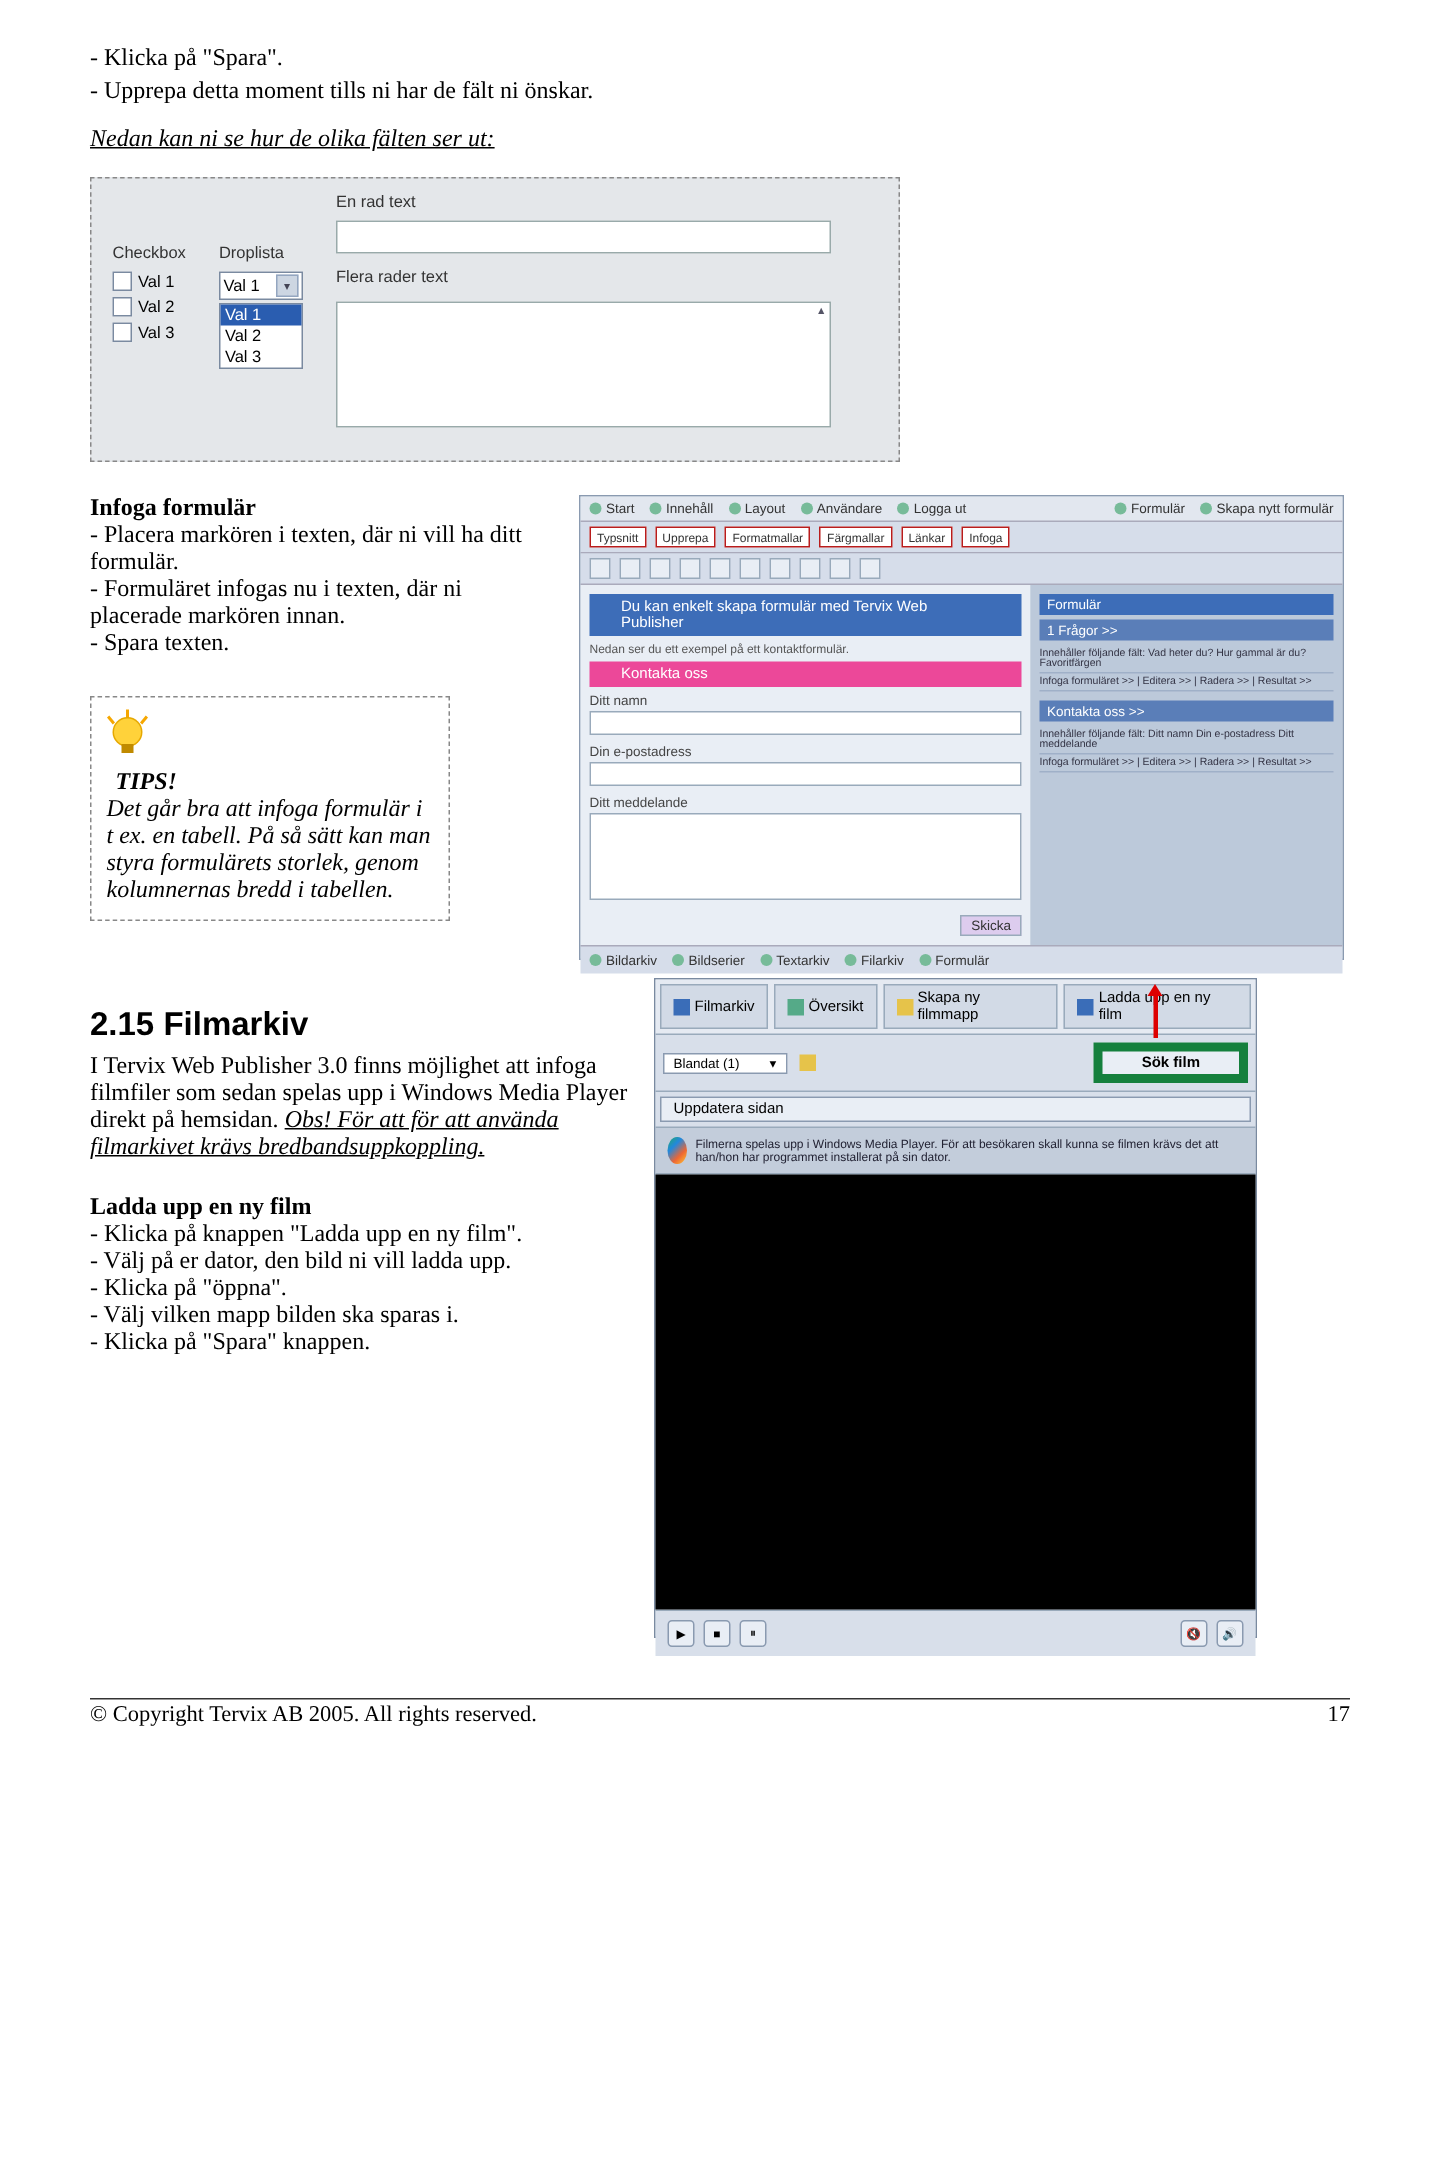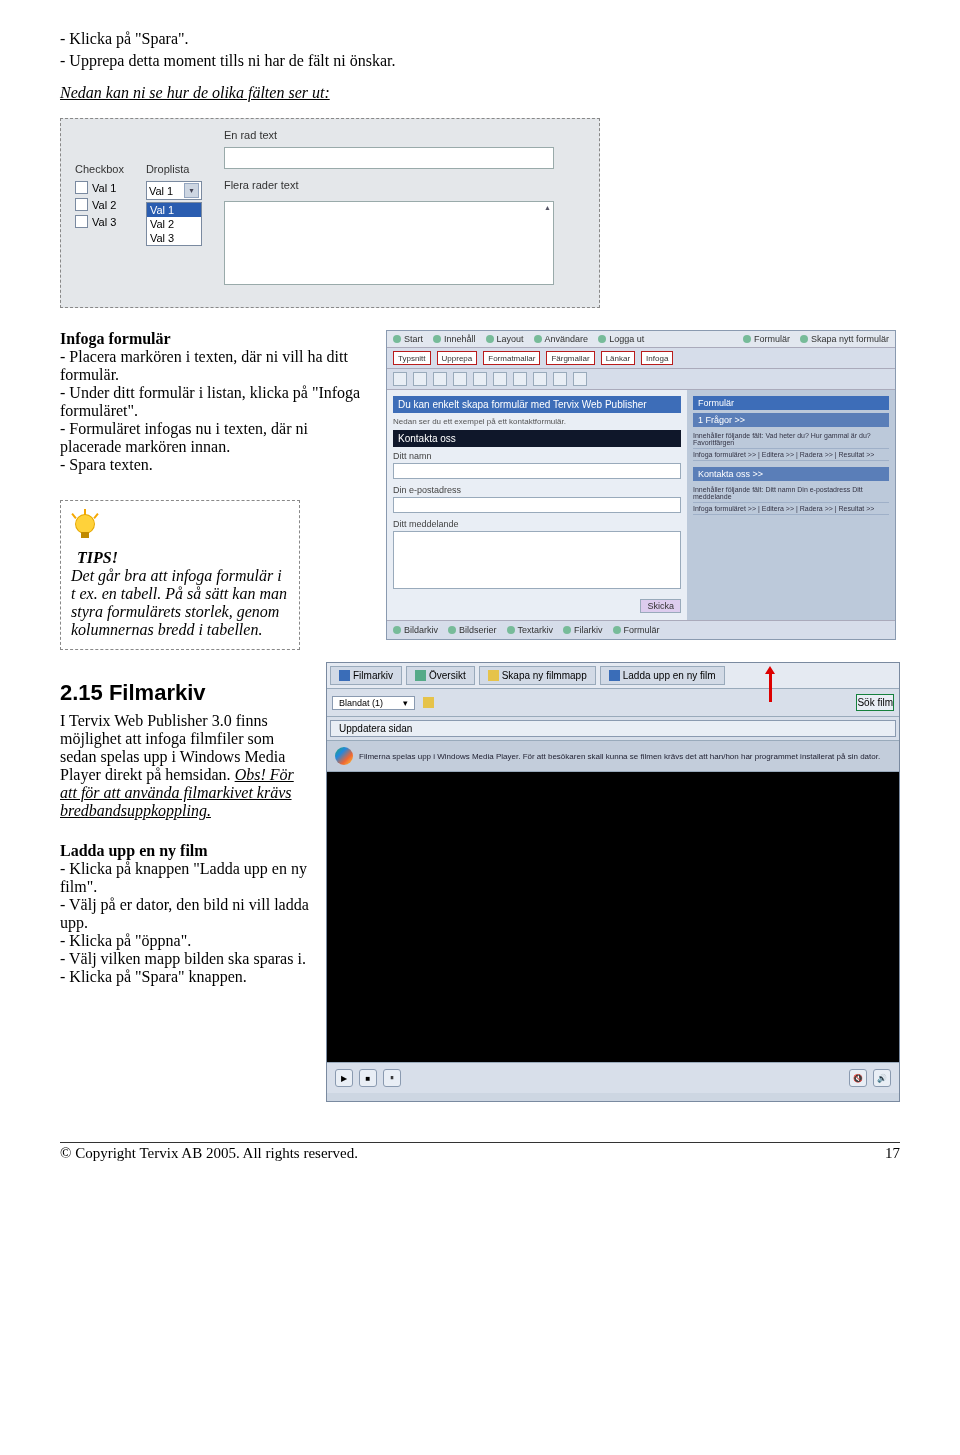--- a/index.html
+++ b/index.html
@@ -99,49 +99,49 @@
   .pub-tab { display: flex; align-items: center; gap: 3px; }
   .dot { width: 8px; height: 8px; border-radius: 50%; background: #7b9; }
   .pub-toolbar {
     background: #d6ddea; border-bottom: 1px solid #aab; padding: 3px 6px;
     display: flex; gap: 6px; align-items: center; flex-wrap: wrap;
   }
   .tb-sel { background: #fff; border: 1px solid #b91c1c; padding: 0 4px; font-size: 8px; height: 14px; display: flex; align-items: center; }
   .tb-btn { width: 14px; height: 14px; background: #e9eef5; border: 1px solid #9ab; }
   .pub-body { display: flex; flex: 1; }
   .pub-left { width: 300px; background: #e9eef5; padding: 6px; }
-  .blue-bar { background: #3d6db8; color: #fff; padding: 3px 5px; font-size: 10px; margin-bottom: 4px; }
+  .blue-bar { background: #3d6db8; color: #fff; padding: 3px 21px; font-size: 10px; margin-bottom: 4px; }
   .pub-desc { font-size: 8px; color: #555; margin-bottom: 4px; }
   .pub-form-row { margin-bottom: 6px; }
   .pub-flabel { color: #444; font-size: 9px; margin-bottom: 2px; display: block; }
   .pub-finput { width: 100%; height: 16px; border: 1px solid #9ab; background: #fff; }
   .pub-ftextarea { width: 100%; height: 58px; border: 1px solid #9ab; background: #fff; }
   .pub-skicka { float: right; background: #dce; border: 1px solid #9ab; padding: 1px 6px; font-size: 9px; margin-top: 4px; }
   .pub-right { flex: 1; background: #bcc9da; padding: 6px; }
   .blue-bar2 { background: #3d6db8; color: #fff; padding: 2px 5px; font-size: 9px; margin-bottom: 3px; }
   .pub-line { font-size: 7px; color: #334; padding: 2px 0; border-bottom: 1px solid #9fb0c8; }
   .pub-bottom { background: #d6ddea; border-top: 1px solid #aab; padding: 4px 6px; display: flex; gap: 10px; }
 
   
   h2.sec { font-family: Arial, sans-serif; font-size: 22px; font-weight: bold; margin: 30px 0 6px 0; }
   .bold { font-weight: bold; }
 
   
   .film {
-    width: 574px; height: 440px; background: #cdd6e2; border: 1px solid #7a8aa0;
+    width: 402px; height: 440px; background: #cdd6e2; border: 1px solid #7a8aa0;
     font-family: Tahoma, Arial, sans-serif; font-size: 10px;
   }
   .film-top { background: #e5eaf2; display: flex; gap: 4px; padding: 3px; border-bottom: 1px solid #9ab; }
   .film-tab { background: #d2dae6; border: 1px solid #9ab; padding: 3px 8px; display: flex; align-items: center; gap: 3px; }
   .ic { width: 11px; height: 11px; background: #5a8; display: inline-block; }
   .ic.y { background: #e6c34a; }
   .ic.b { background: #3a6db8; }
   .film-bar { background: #d8dfea; padding: 5px; display: flex; align-items: center; gap: 8px; border-bottom: 1px solid #9ab; }
   .film-sel { background: #fff; border: 1px solid #8a9ab0; padding: 1px 6px; font-size: 9px; display: flex; align-items: center; gap: 20px; }
-  .film-sok { margin-left: auto; background: #e9eef5; border: 1px solid #15803d; padding: 2px 0; }
+  .film-sok { margin-left: auto; background: #e9eef5; border: 6px solid #15803d; padding: 2px 26px; font-weight: bold; }
   .film-upd { background: #d8dfea; padding: 3px; border-bottom: 1px solid #9ab; }
   .upd-btn { background: #e9eef5; border: 1px solid #8a9ab0; padding: 2px 8px; }
   .film-msg { background: #c3cddb; padding: 6px 8px; font-size: 8px; color: #223; display: flex; align-items: center; gap: 6px; border-bottom: 1px solid #9ab; }
   .wmp-ic { width: 18px; height: 18px; background: linear-gradient(135deg,#2a6,#28d,#e63,#fc3); border-radius: 50%; }
   .player-area { background: #000; height: 290px; margin: 0; position: relative; }
   .arrow-red {
     position: absolute; top: 10px; right: 128px;
     width: 3px; height: 30px; background: #d00;
   }
   .arrow-red::after {
@@ -203,21 +203,20 @@
     <div class="fe-input"></div>
     <div class="fe-label" style="margin-top:10px">Flera rader text</div>
     <div class="fe-textarea arrow-scroll"></div>
   </div>
 </div>
 
 <div class="row">
   <div class="left-col">
     <p class="bold">Infoga formulär</p>
     <p>- Placera markören i texten, där ni vill ha ditt formulär.</p>
-    <p>- Under ditt formulär i listan, klicka på "Infoga formuläret".</p>
     <p>- Formuläret infogas nu i texten, där ni placerade markören innan.</p>
     <p>- Spara texten.</p>
 
     <div class="tips-box">
       <div class="tips-icon">
         <div class="ray r1"></div>
           <div class="ray r2"></div>
           <div class="ray r3"></div>
         <div class="bulb"></div>
           <div class="bulb-base"></div>
@@ -277,21 +276,21 @@
         <div class="tb-btn"></div>
         <div class="tb-btn"></div>
         <div class="tb-btn"></div>
         <div class="tb-btn"></div>
         <div class="tb-btn"></div>
       </div>
       <div class="pub-body">
         <div class="pub-left">
           <div class="blue-bar">Du kan enkelt skapa formulär med Tervix Web Publisher</div>
           <div class="pub-desc">Nedan ser du ett exempel på ett kontaktformulär.</div>
-          <div class="blue-bar" style="background:#0f172a">Kontakta oss</div>
+          <div class="blue-bar" style="background:#ec4899">Kontakta oss</div>
           <div class="pub-form-row">
               <span class="pub-flabel">Ditt namn</span>
               <div class="pub-finput"></div>
             </div>
           <div class="pub-form-row">
               <span class="pub-flabel">Din e-postadress</span>
               <div class="pub-finput"></div>
             </div>
           <div class="pub-form-row">
               <span class="pub-flabel">Ditt meddelande</span>

